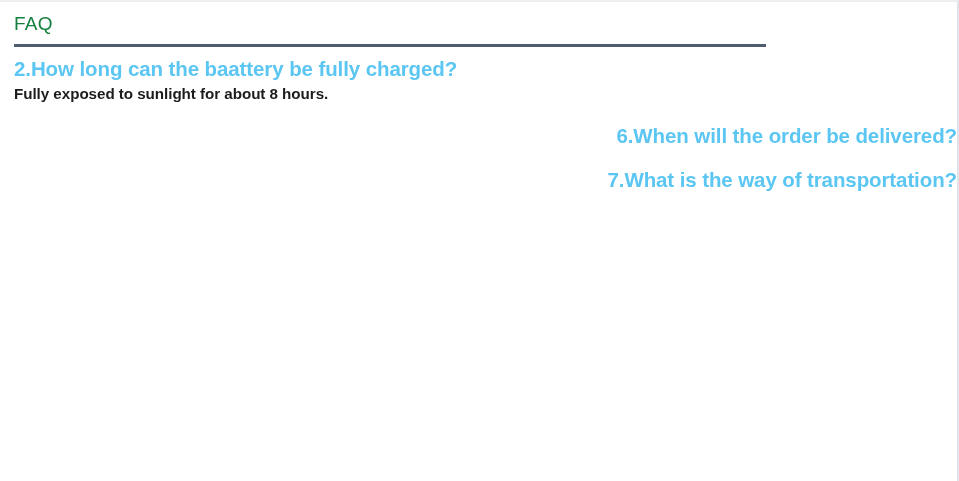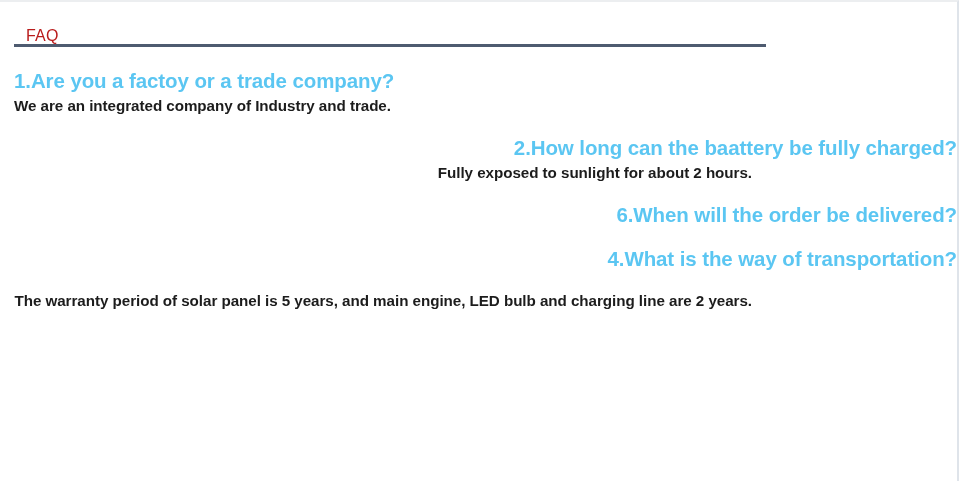--- a/index.html
+++ b/index.html
@@ -30,26 +30,26 @@
 
   
   #faq-header {
     position: relative;
     margin: 0 0 0 0;
     padding: 9px 0 0 14px;
   }
   #faq-title {
     display: block;
     font-family: "Liberation Sans", sans-serif;
-    font-size: 16px;
+    font-size: 19px;
     font-weight: 400;
-    color: #b91c1c;
+    color: #15803d;
     letter-spacing: 0.2px;
     line-height: 26px;
-    margin: 12px;
+    margin: 0;
     padding: 0;
   }
   #faq-title-rule {
     position: absolute;
     left: 14px;
     top: 42px;
     width: 752px;
     height: 3px;
     background: #4e5b70;
   }
@@ -99,36 +99,31 @@
 
 <div id="faq-panel">
 
   <div id="faq-header">
     <h1 id="faq-title">FAQ</h1>
     <div id="faq-title-rule"></div>
   </div>
 
   <div id="faq-body">
 
-    <div class="faq-item">
-      <h2 class="faq-question">1.Are you a factoy or a trade company?</h2>
-      <p class="faq-answer">We are an integrated company of Industry and trade.</p>
-    </div>
 
     <div class="faq-item">
       <h2 class="faq-question">2.How long can the baattery be fully charged?</h2>
-      <p class="faq-answer">Fully exposed to sunlight for about 2 hours.</p>
+      <p class="faq-answer">Fully exposed to sunlight for about 8 hours.</p>
     </div>
 
     <div class="faq-item">
       <h2 class="faq-question">6.When will the order be delivered?</h2>
     </div>
 
     <div class="faq-item">
-      <h2 class="faq-question">4.What is the way of transportation?</h2>
+      <h2 class="faq-question">7.What is the way of transportation?</h2>
     </div>
 
     <div class="faq-item">
-      <p class="faq-answer">The warranty period of solar panel is 5 years, and main engine, LED bulb and charging line are 2 years.</p>
     </div>
 
   </div>
 </div>
 
 </body></html>

